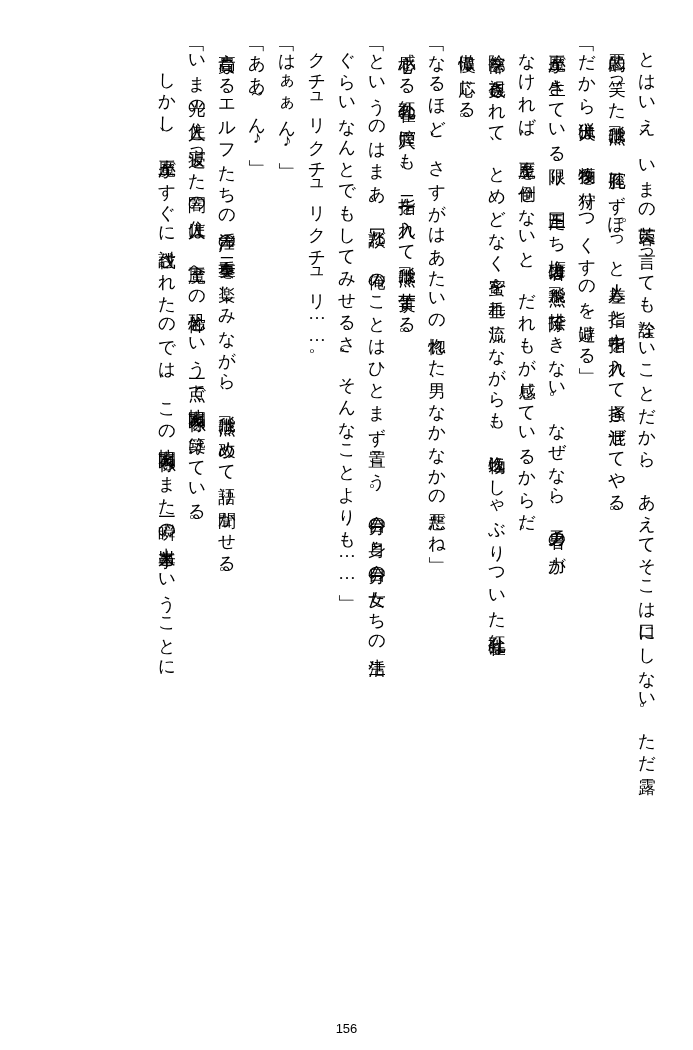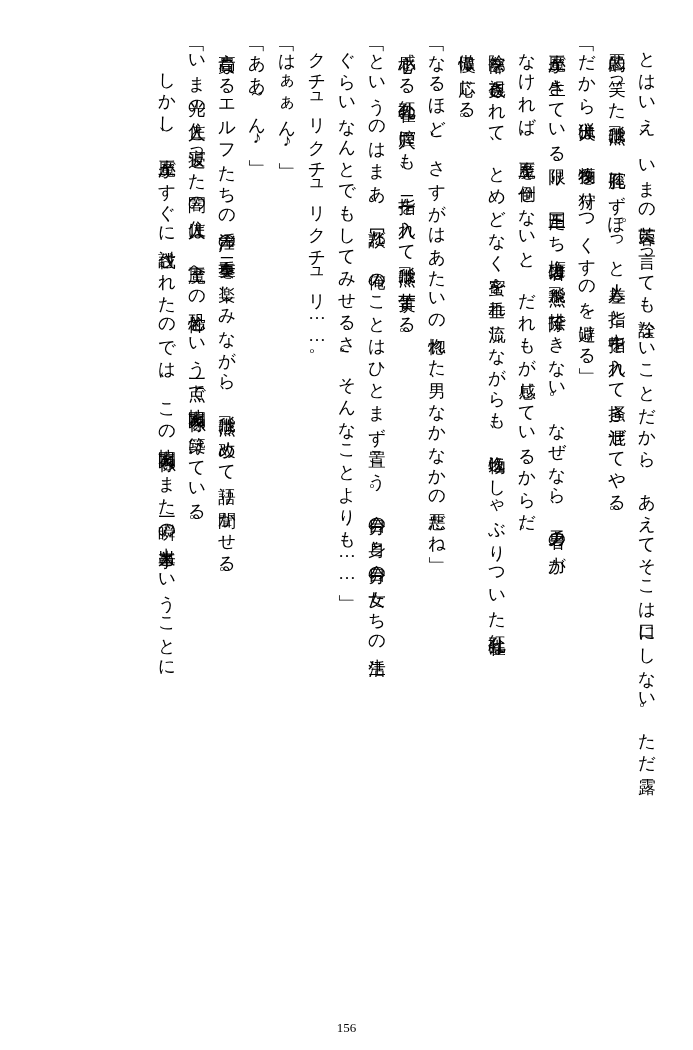--- a/index.html
+++ b/index.html
@@ -44,21 +44,21 @@
   .line.indent {
     padding-top: 20px;
   }
   .page-number {
     position: absolute;
     bottom: 14px;
     left: 0;
     right: 0;
     text-align: center;
     font-size: 13px;
-    font-family: Liberation Serif, serif;
+    font-family: Liberation Sans, sans-serif;
     color: #000000;
   }
 </style>
 </head>
 <body>
 
 <div class="page">
 
   <div class="text-block">
     <div class="line">とはいえ、いまの芙蓉に言っても詮ないことだから、あえてそこは口にしない。ただ露</div>

